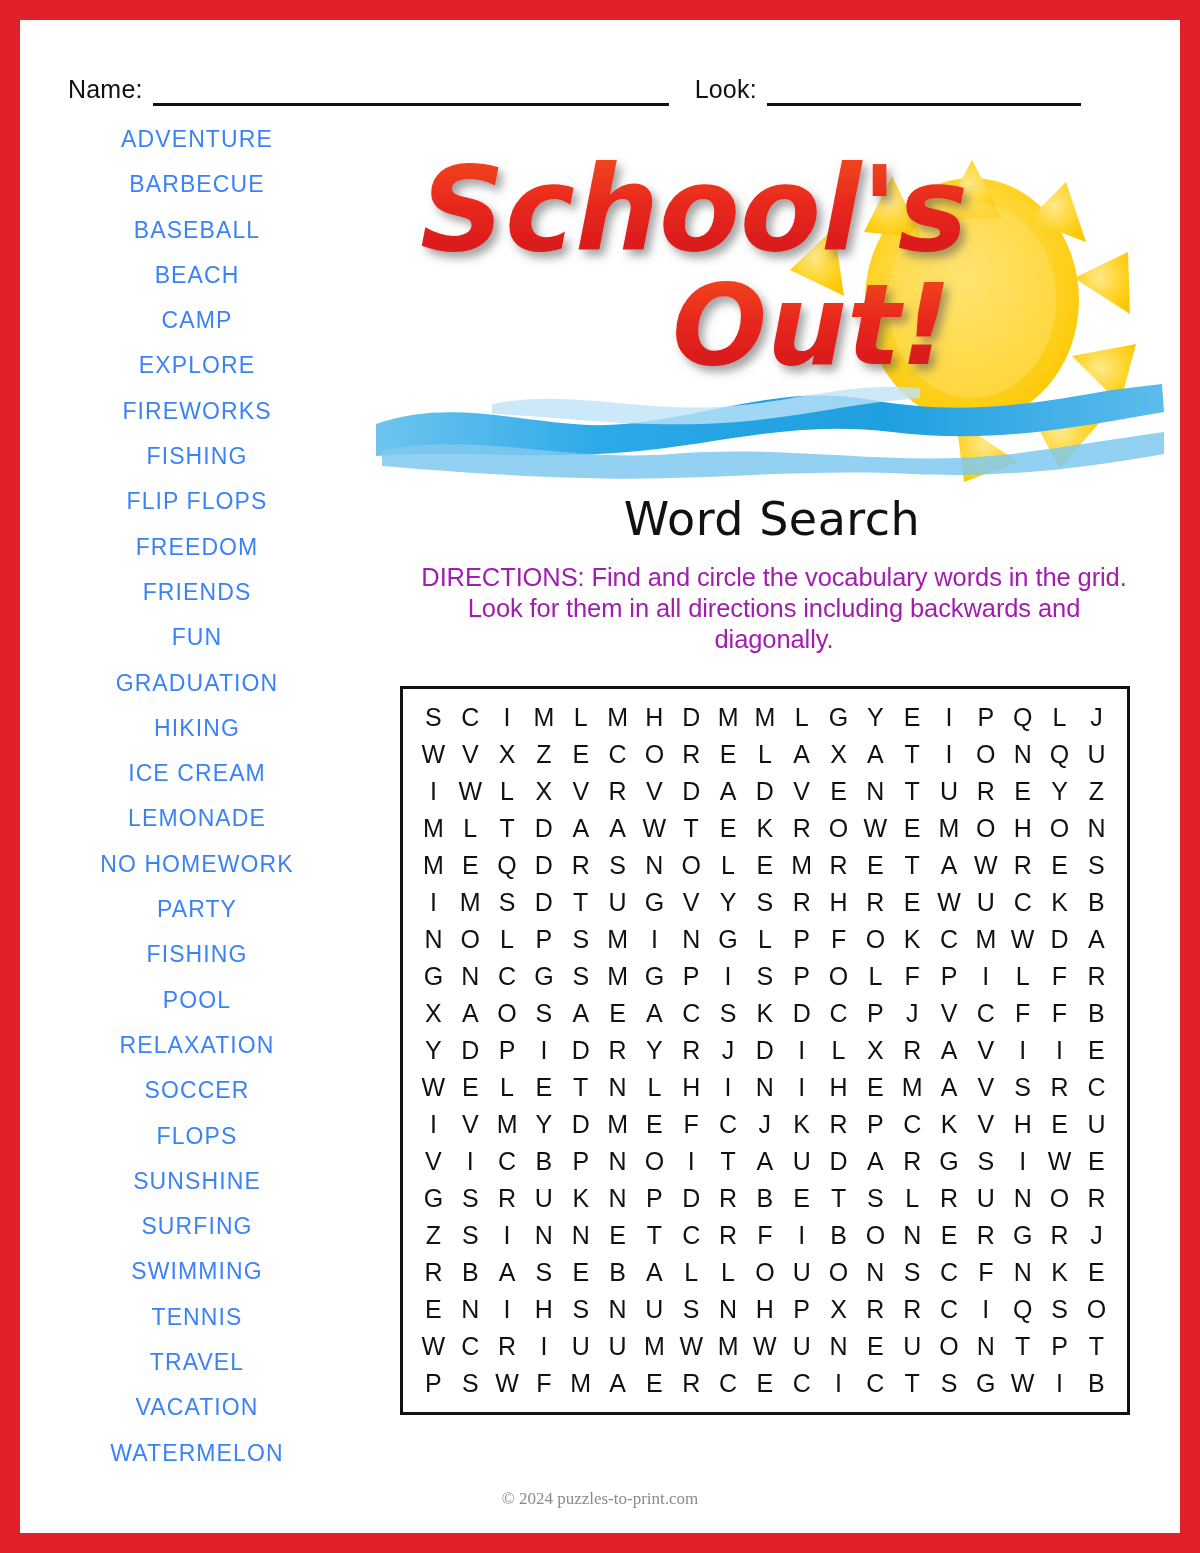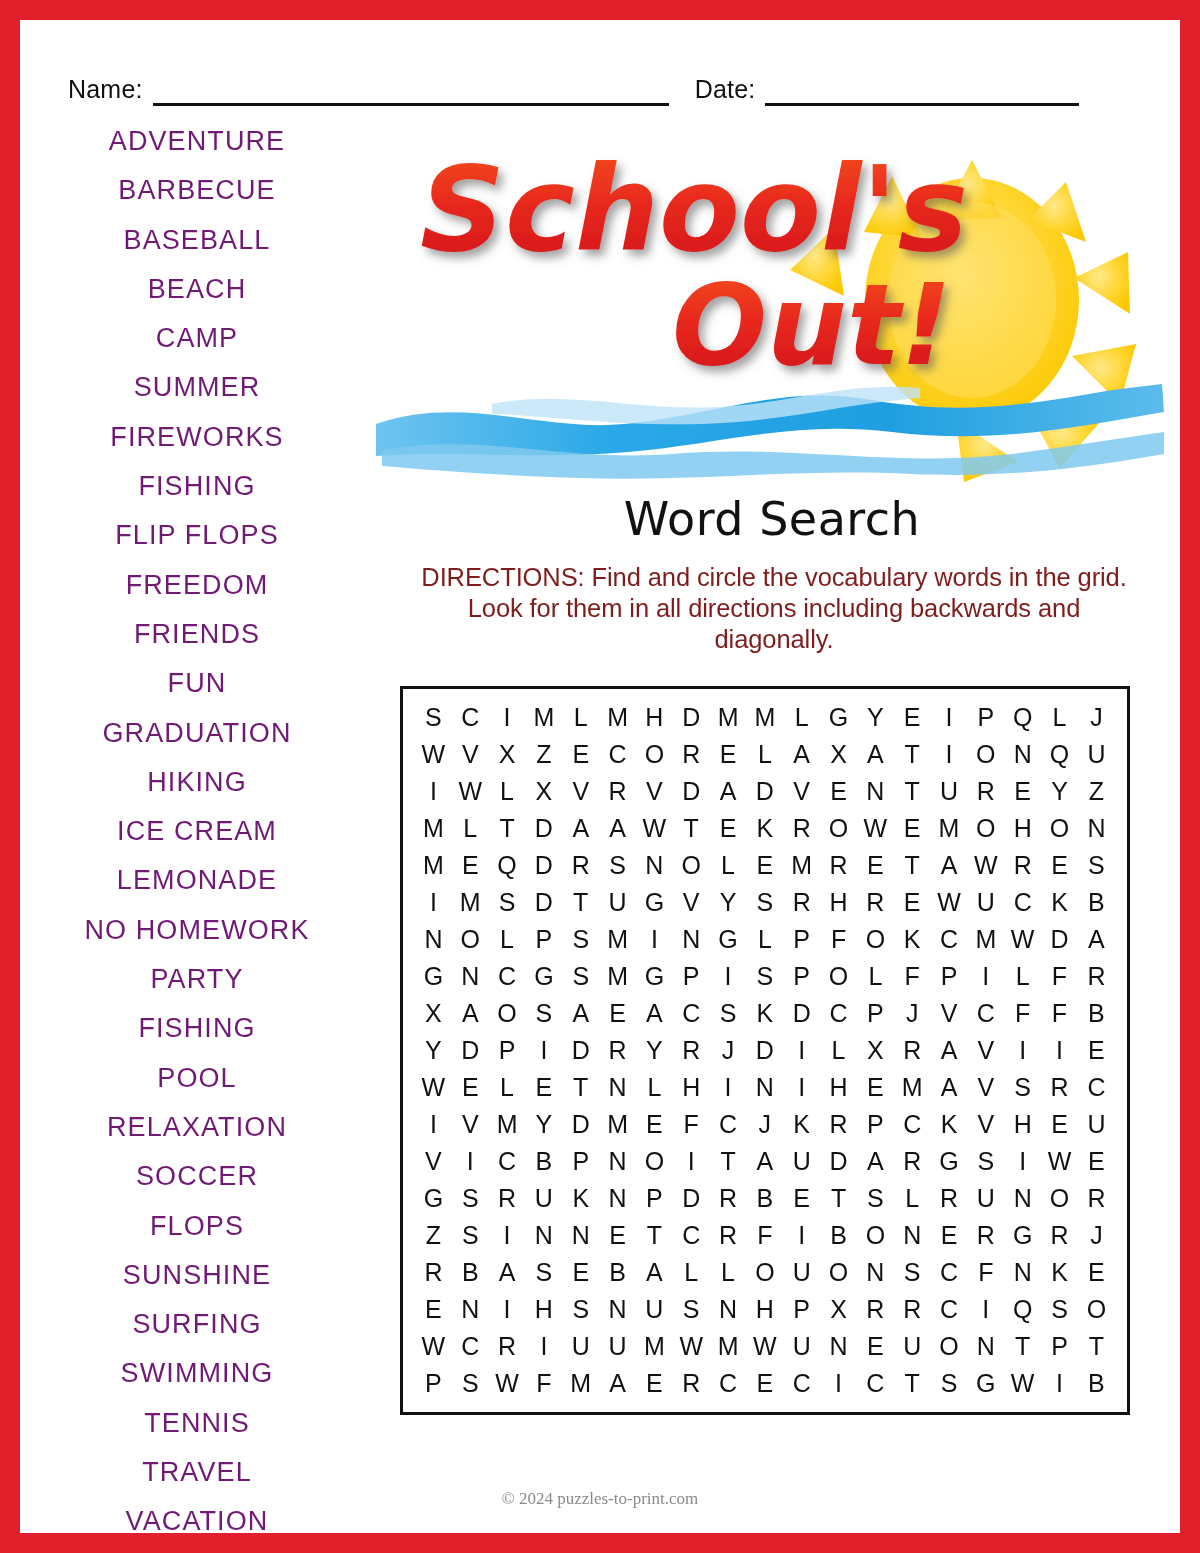--- a/index.html
+++ b/index.html
@@ -58,23 +58,23 @@
   .wordlist {
     position: absolute;
     top: 108px;
     left: 12px;
     width: 330px;
     display: flex;
     flex-direction: column;
     align-items: center;
   }
   .word {
-    font-size: 27px;
+    font-size: 23px;
     letter-spacing: 1.1px;
-    color: #701a75;
+    color: #3b82f6;
     line-height: 1;
     margin-bottom: 22.3px;
     white-space: nowrap;
     text-align: right;
   }
 
   
   .headerart {
     position: absolute;
     top: 112px;
@@ -97,21 +97,21 @@
     font-weight: 400;
   }
   .directions {
     position: absolute;
     top: 542px;
     left: 392px;
     width: 724px;
     text-align: center;
     font-size: 25.5px;
     line-height: 1.22;
-    color: #7f1d1d;
+    color: #a21caf;
     letter-spacing: -0.1px;
   }
 
   
   .gridbox {
     position: absolute;
     top: 666px;
     left: 380px;
     width: 730px;
     height: 729px;
@@ -152,31 +152,31 @@
 </head>
 <body>
 
 <div class="page">
  <div class="sheet">
 
   <div class="namedate">
     <span class="nd-label">Name:</span>
     <span class="nd-rule name"></span>
     <span class="nd-gap"></span>
-    <span class="nd-label">Date:</span>
+    <span class="nd-label">Look:</span>
     <span class="nd-rule date"></span>
   </div>
 
   <div class="wordlist">
         <div class="word">ADVENTURE</div>
         <div class="word">BARBECUE</div>
         <div class="word">BASEBALL</div>
         <div class="word">BEACH</div>
         <div class="word">CAMP</div>
-        <div class="word">SUMMER</div>
+        <div class="word">EXPLORE</div>
         <div class="word">FIREWORKS</div>
         <div class="word">FISHING</div>
         <div class="word">FLIP FLOPS</div>
         <div class="word">FREEDOM</div>
         <div class="word">FRIENDS</div>
         <div class="word">FUN</div>
         <div class="word">GRADUATION</div>
         <div class="word">HIKING</div>
         <div class="word">ICE CREAM</div>
         <div class="word">LEMONADE</div>

